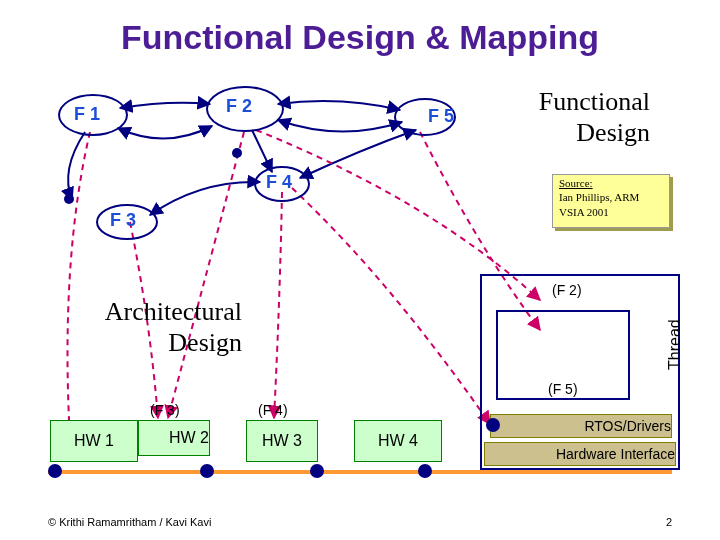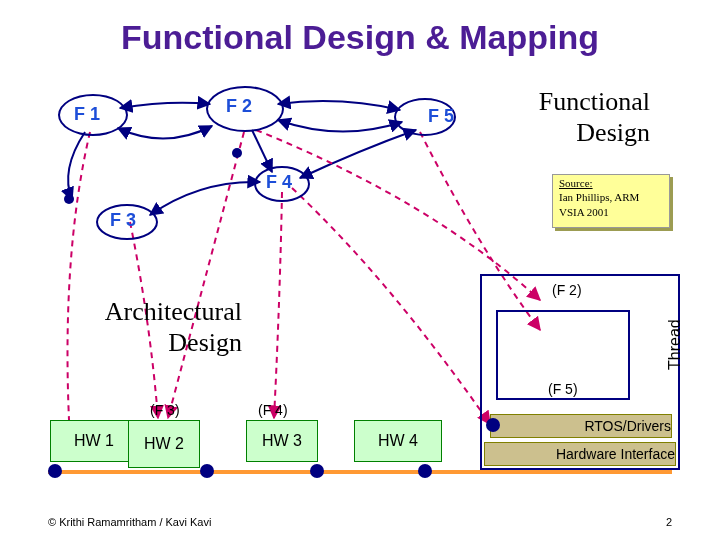--- a/index.html
+++ b/index.html
@@ -207,21 +207,21 @@
 </div>
 
 <div class="bar" style="left:484px; top:442px; width:192px; height:24px;padding-left:38px;">
   <span>Hardware Interface</span>
 </div>
 
 <div class="hw-box" style="left:50px; top:420px; width:88px; height:42px;">
   <span class="hw-label">HW 1</span>
 </div>
 <div class="paren-label" style="left:150px; top:402px;">(F 3)</div>
-<div class="hw-box" style="left:128px; top:420px; width:72px; height:48px;">
+<div class="hw-box" style="left:138px; top:420px; width:72px; height:36px;justify-content:flex-end;">
   <span class="hw-label">HW 2</span>
 </div>
 <div class="paren-label" style="left:258px; top:402px;">(F 4)</div>
 <div class="hw-box" style="left:246px; top:420px; width:72px; height:42px;">
   <span class="hw-label">HW 3</span>
 </div>
 <div class="hw-box" style="left:354px; top:420px; width:88px; height:42px;">
   <span class="hw-label">HW 4</span>
 </div>
 

